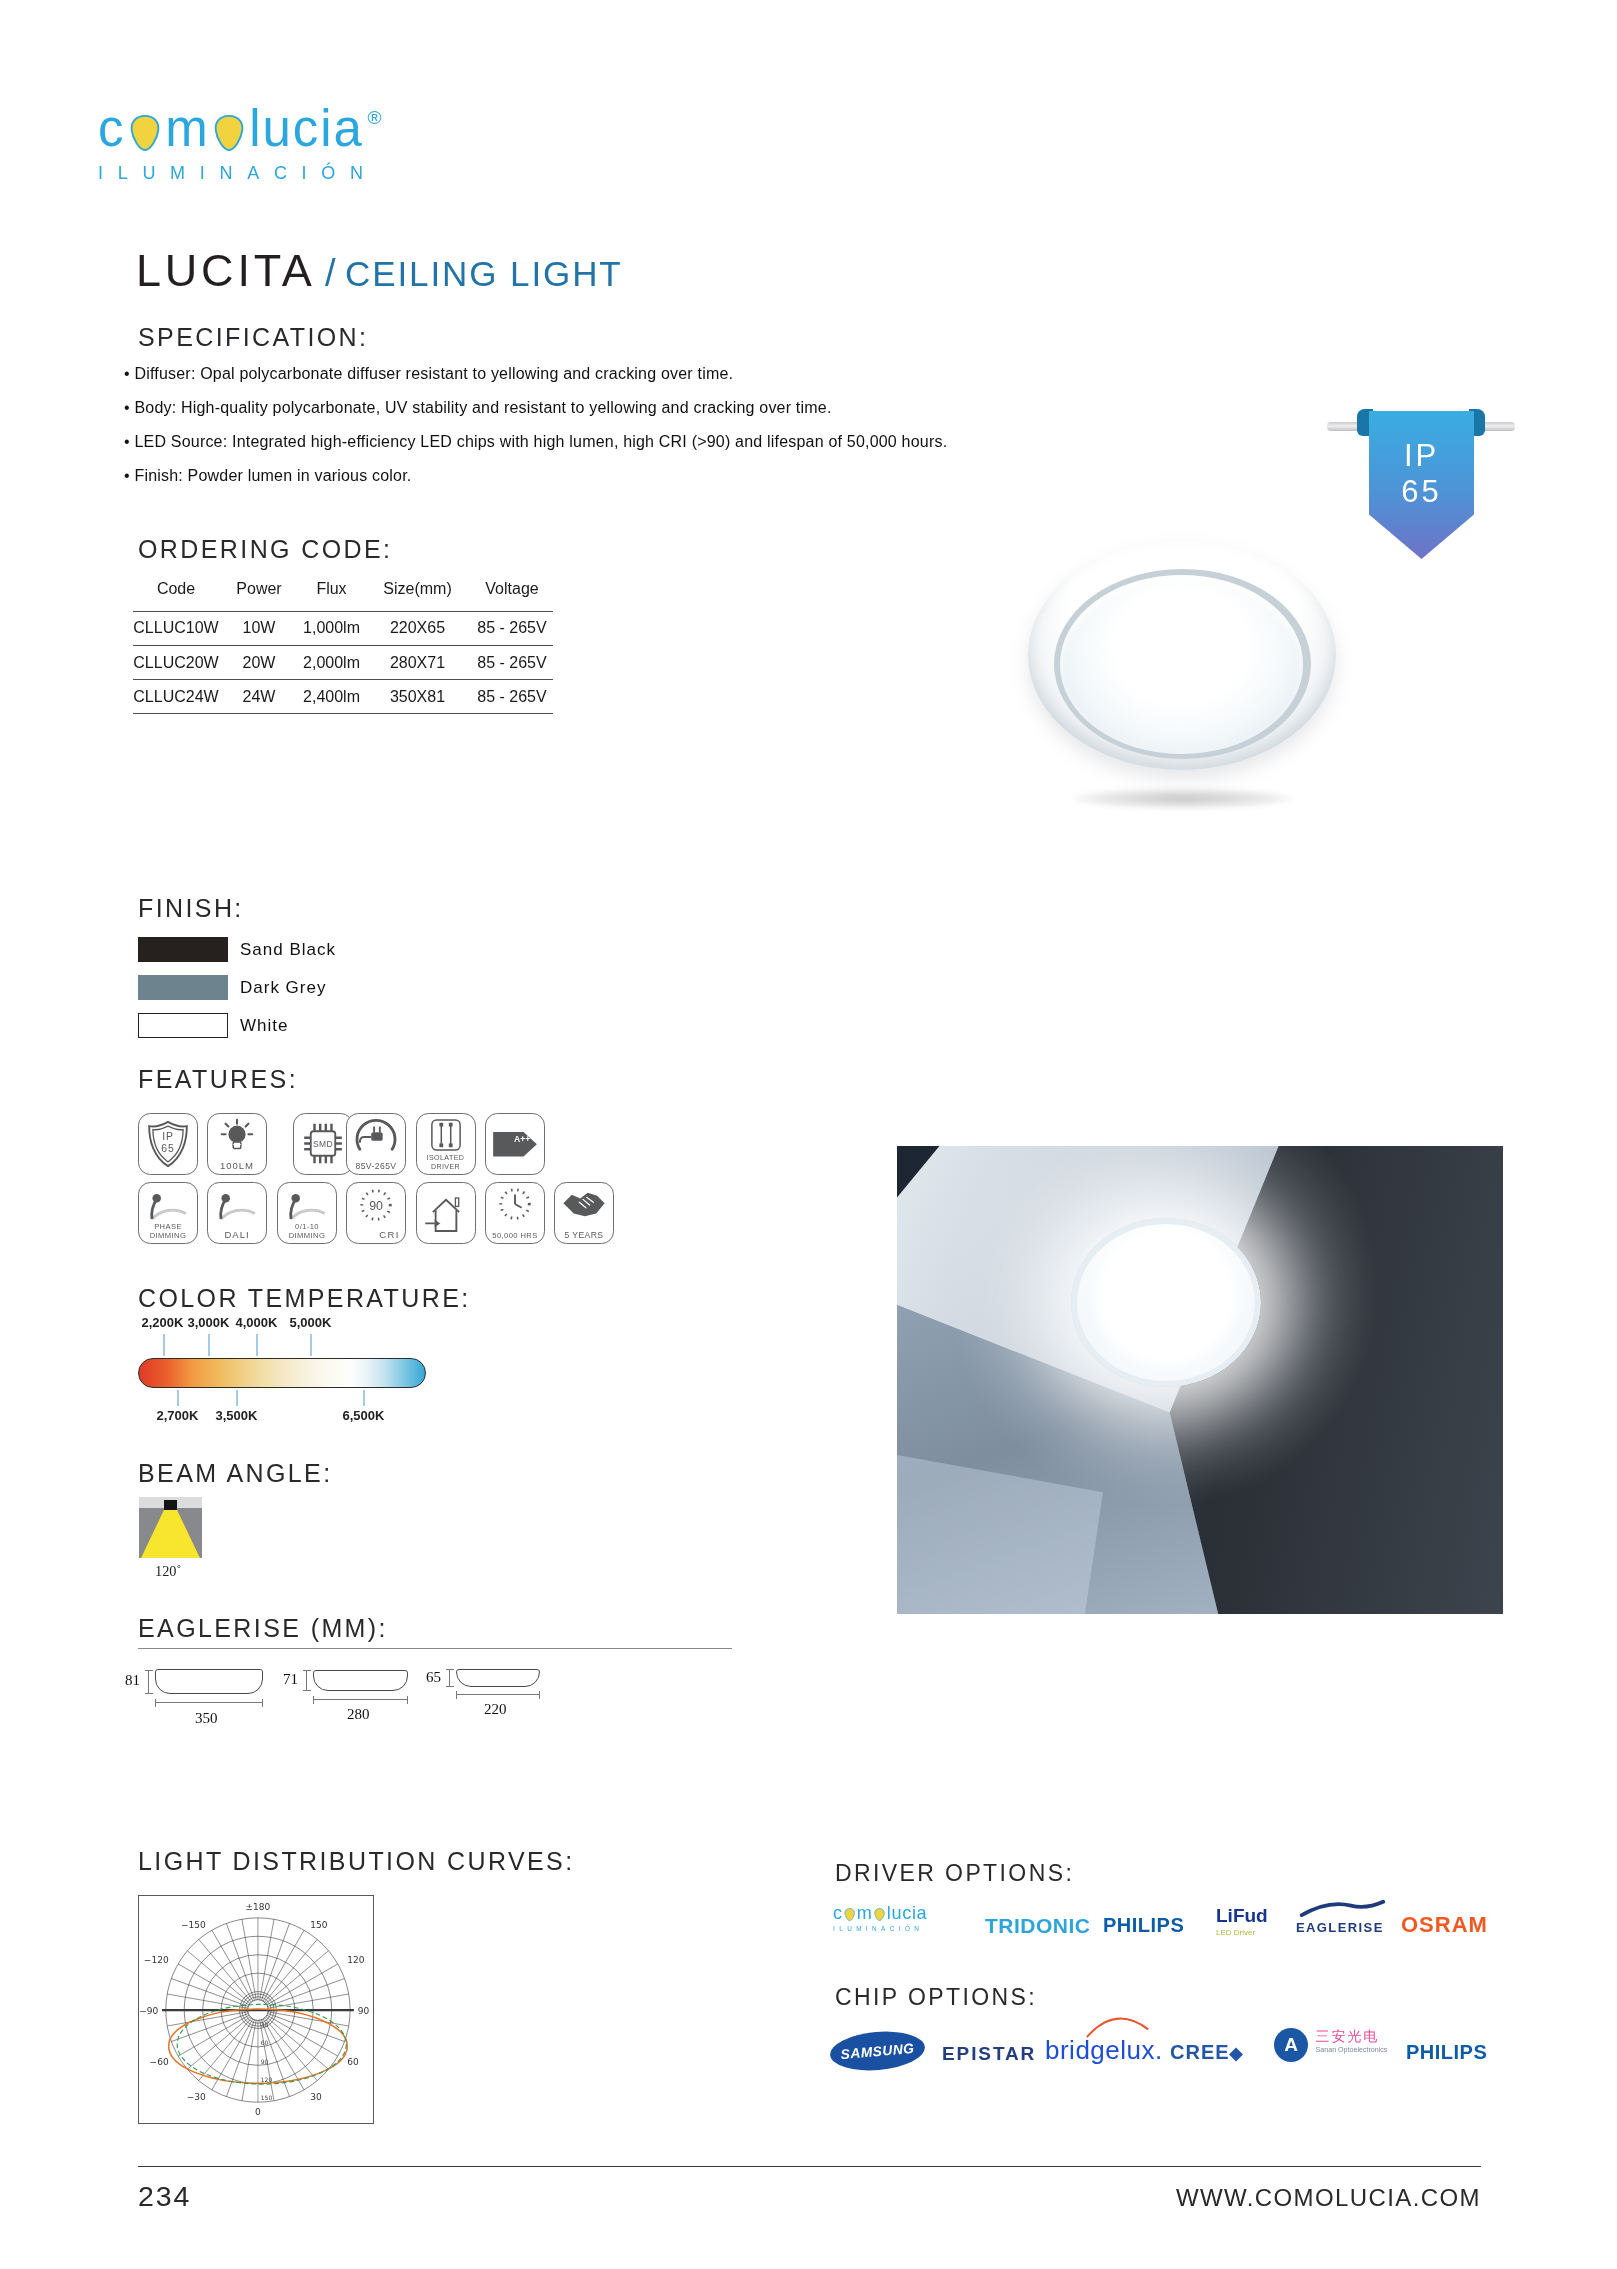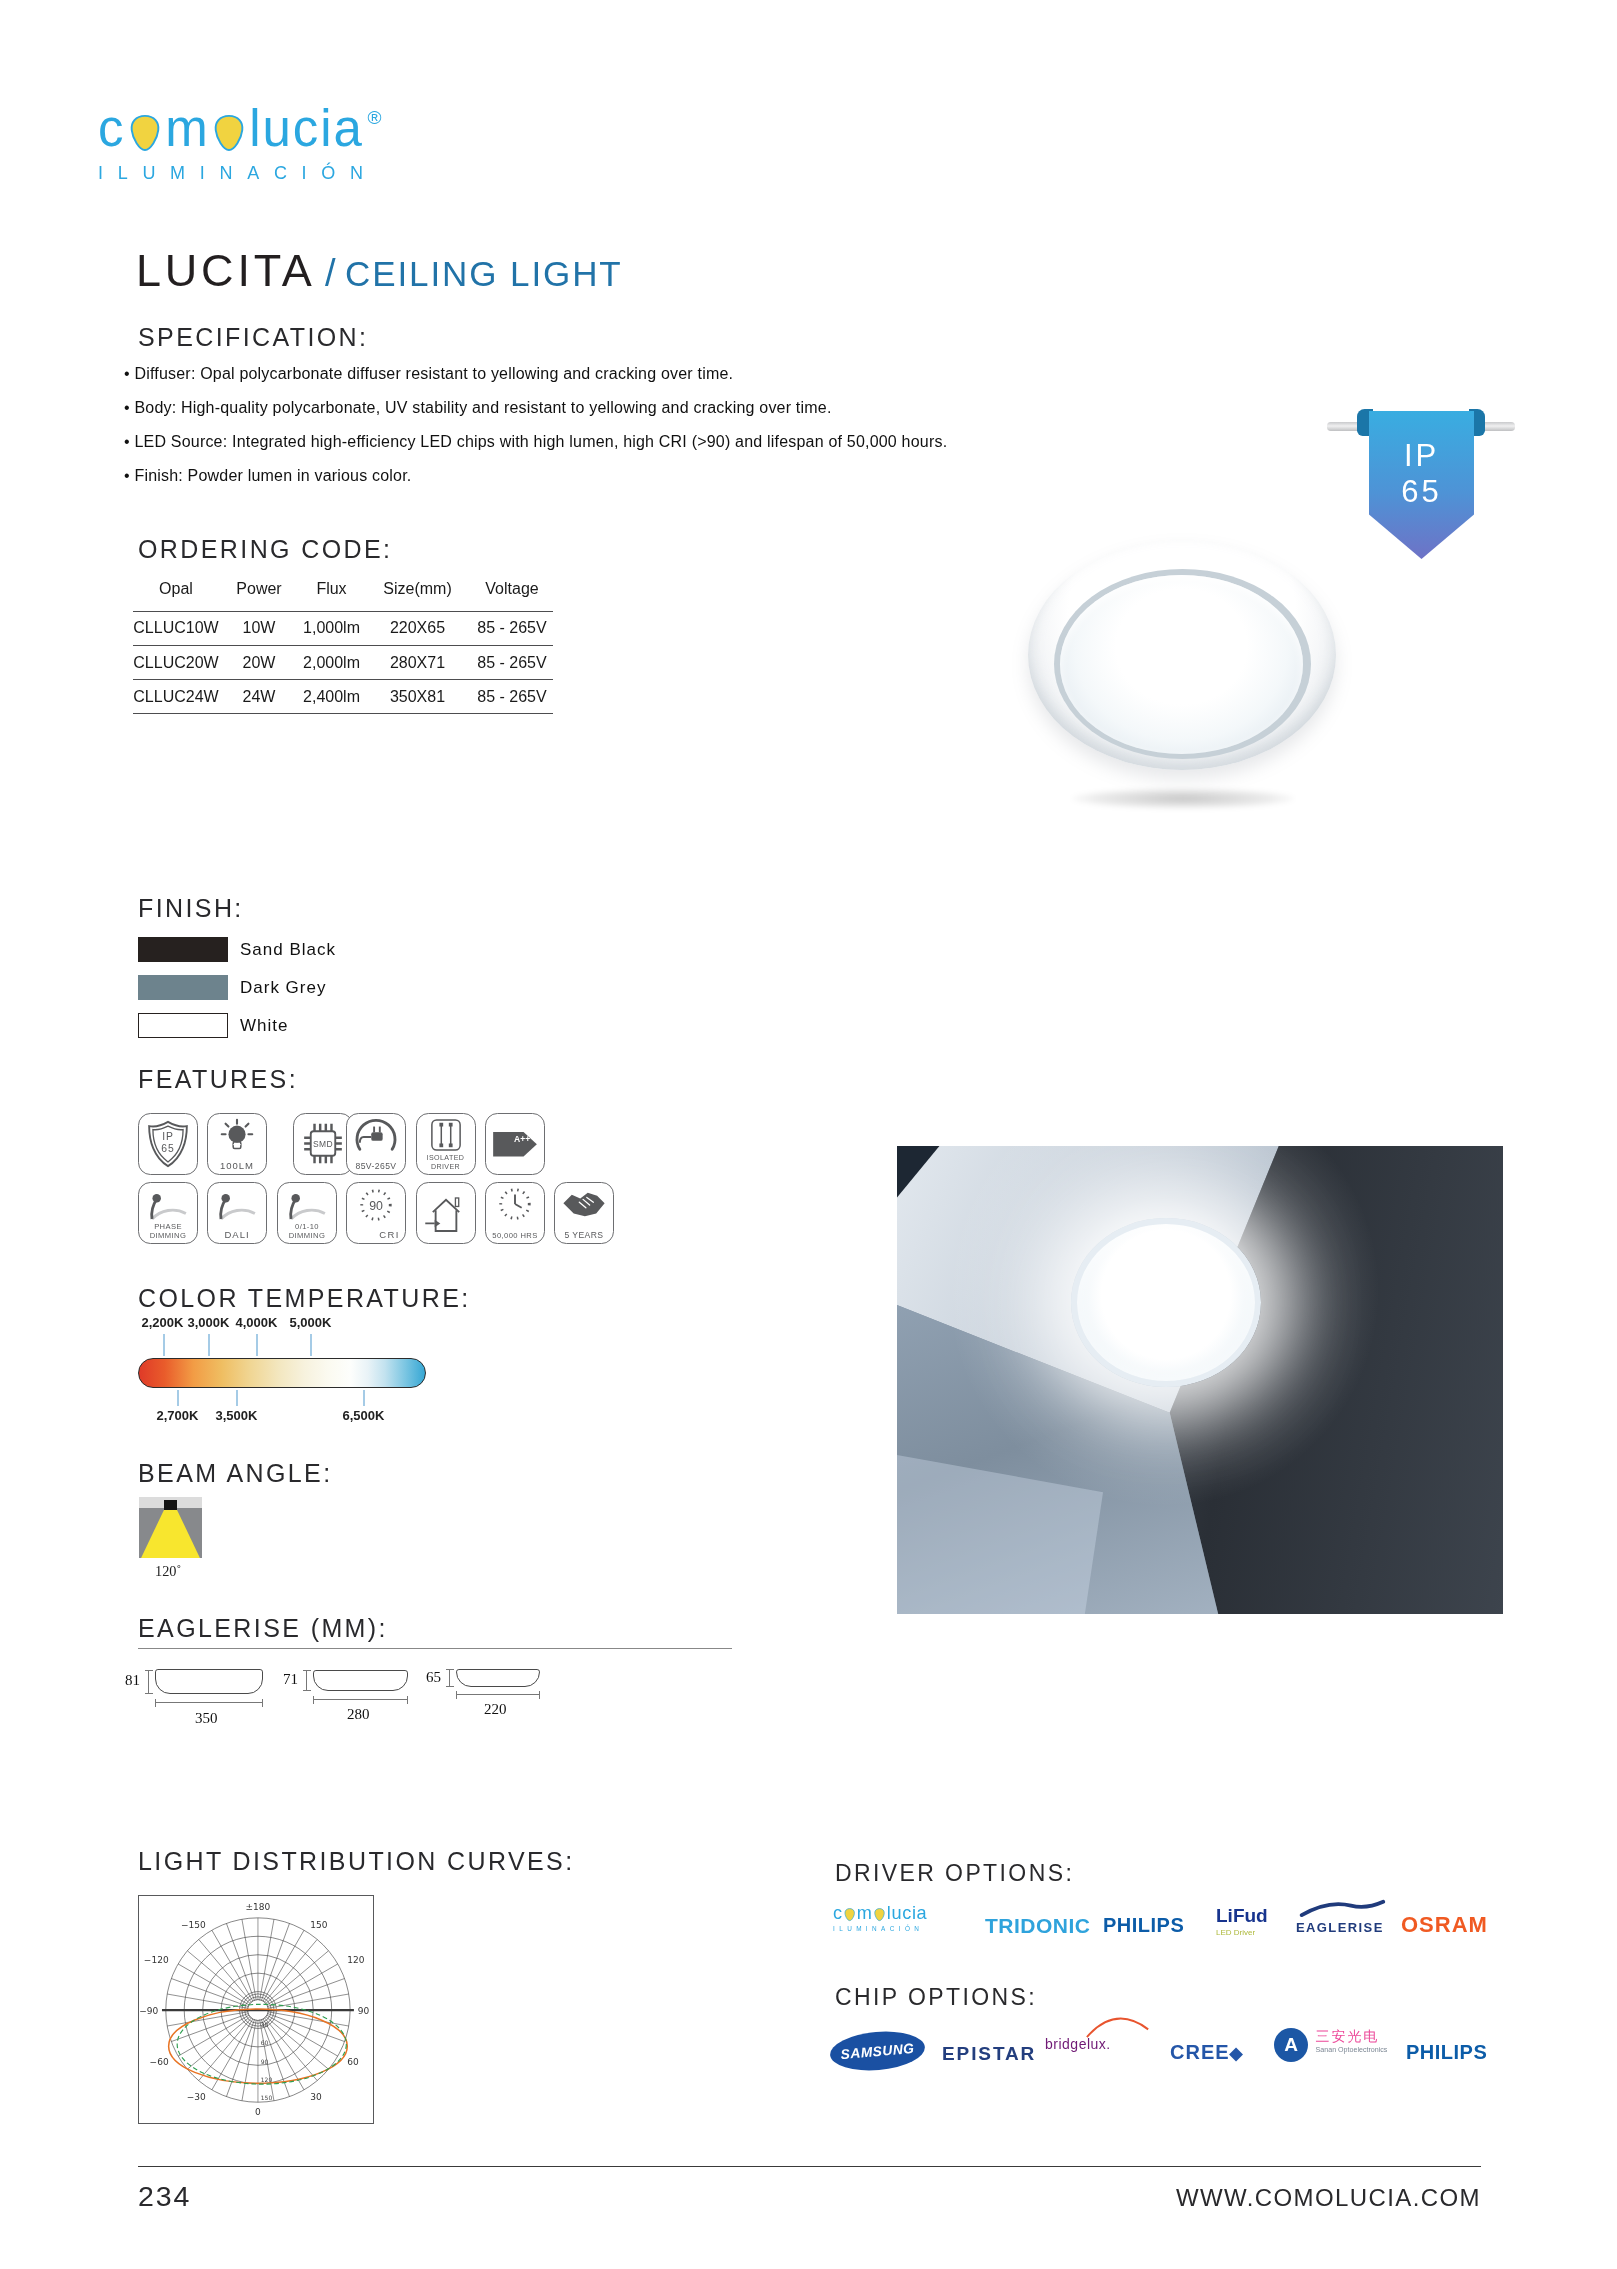--- a/index.html
+++ b/index.html
@@ -100,21 +100,21 @@
   .lg-tridonic { font-size:21px; font-weight:700; color:#2fa3dc; letter-spacing:0.5px; }
   .lg-philips  { font-size:20px; font-weight:700; color:#0c5ca8; letter-spacing:0.5px; }
   .lg-lifud    { font-size:19px; font-weight:700; color:#17348e; }
   .lg-lifud-sub{ font-size:8px; color:#aeb93c; margin-top:1px; }
   .lg-eagle    { font-size:13px; font-weight:700; color:#203b7c; letter-spacing:1.4px; }
   .lg-osram    { font-size:22px; font-weight:700; color:#f05a22; letter-spacing:1px; }
   .lg-samsung  { width:95px; height:38px; background:#1a50a2; border-radius:50%;
                  display:flex; align-items:center; justify-content:center; transform:rotate(-5deg); }
   .lg-samsung span { color:#fff; font-style:italic; font-weight:700; font-size:13.8px; letter-spacing:0.5px; }
   .lg-epistar  { font-size:19px; font-weight:700; color:#233e7e; letter-spacing:1.9px; }
-  .lg-bridge   { font-size:14px; color:#701a75; letter-spacing:0.5px; }
+  .lg-bridge   { font-size:26px; color:#1d4ed8; letter-spacing:0.5px; }
   .lg-cree     { font-size:20px; font-weight:700; color:#2456a8; letter-spacing:1px; }
   .lg-sanan-circ { width:34px; height:34px; border-radius:50%; background:#1c57a5; color:#fff;
                    display:flex; align-items:center; justify-content:center; font-weight:700; font-size:19px; }
   .lg-sanan-cn { font-size:14px; color:#ec4899; letter-spacing:1.9px; }
   .lg-sanan-en { font-size:7.1px; color:#7c8794; }
 
   
   .footer-line { border-top:1.9px solid #3a3a3a; }
   .footer-num  { font-size:28.5px; letter-spacing:1.9px; color:#29292c; }
   .footer-site { font-size:24px; letter-spacing:1.4px; color:#29292c; }
@@ -188,21 +188,21 @@
   <table class="ord-table abs" style="left:133px; top:571px;">
     <colgroup>
         <col style="width:86px">
         <col style="width:80px">
         <col style="width:65px">
         <col style="width:107px">
         <col style="width:82px">
       </colgroup>
     <thead>
       <tr>
-        <th>Opal</th>
+        <th>Code</th>
         <th>Power</th>
         <th>Flux</th>
         <th>Size(mm)</th>
         <th>Voltage</th>
       </tr>
     </thead>
     <tbody>
       <tr>
         <td>CLLUC10W</td>
         <td>10W</td>

